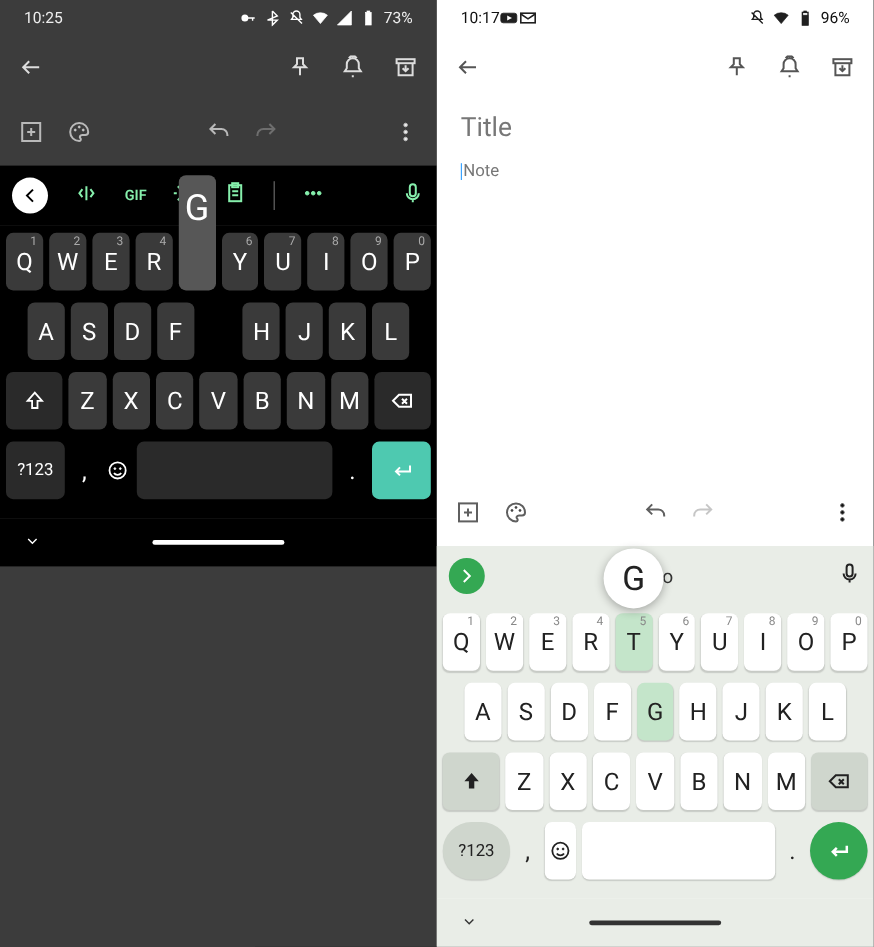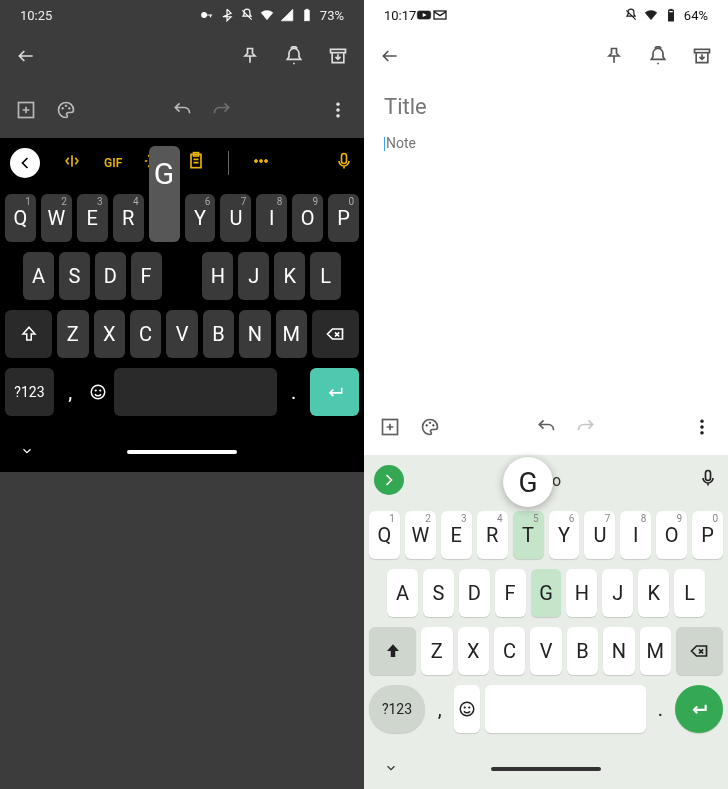--- a/index.html
+++ b/index.html
@@ -33,21 +33,21 @@
 
   
   .bottombar { display: flex; align-items: center; height: 52px; padding: 0 16px; gap: 20px; }
   .bottombar .spacer { flex:1; }
   .bottombar svg { width: 20px; height: 20px; }
   .dark .bottombar svg { stroke: #b9b9b9; fill: none; }
   .light .bottombar svg { stroke: #5f5f5f; fill: none; }
 
   
   .kbd { display: flex; flex-direction: column; }
-  .dark .kbd-top { background: #000; color:#eab308; }
+  .dark .kbd-top { background: #000; color:#86efac; }
   .light .kbd-top { background: #e9ede7; color:#222; }
   .kbd-top { height: 50px; display:flex; align-items:center; padding:0 10px; gap:22px; }
   .kbd-top .sep { width:1px; height:24px; background:#666; }
   .circle-btn { width:30px; height:30px; border-radius:50%; display:flex; align-items:center; justify-content:center; }
   .dark .circle-btn { background:#fff; color:#000; }
   .light .circle-btn { background:#34a853; color:#fff; }
   .kbd-top svg { width:20px; height:20px; stroke:currentColor; fill:none; }
   .kbd-top .label { font-size:12px; font-weight:600; }
   .kbd-top .spacer{flex:1;}
   .light .kbd-top .sug { flex:1; text-align:center; font-size:16px; color:#333;}
@@ -320,21 +320,21 @@
           <path d="M12 2a5 5 0 00-5 5v4l-2 3h14l-2-3V7a5 5 0 00-5-5zM4 4l16 16" stroke-width="2" fill="none"></path>
         </svg>
       <svg viewBox="0 0 24 24">
           <path d="M12 20l10-12a16 16 0 00-20 0z"></path>
         </svg>
       <svg viewBox="0 0 24 24">
           <rect x="8" y="4" width="8" height="18" stroke-width="2" fill="none"></rect>
           <rect x="8" y="8" width="8" height="14"></rect>
           <rect x="10" y="2" width="4" height="2"></rect>
         </svg>
-      <span>64%</span>
+      <span>96%</span>
     </div>
   </div>
 
   <div class="appbar">
     <span><svg viewBox="0 0 24 24">
           <path d="M20 12H4M10 6l-6 6 6 6" stroke-width="2"></path>
         </svg></span>
     <span class="spacer"></span>
     <span><svg viewBox="0 0 24 24">
           <path d="M9 3h6v6l3 3H6l3-3V3zM12 12v8" stroke-width="2"></path>

